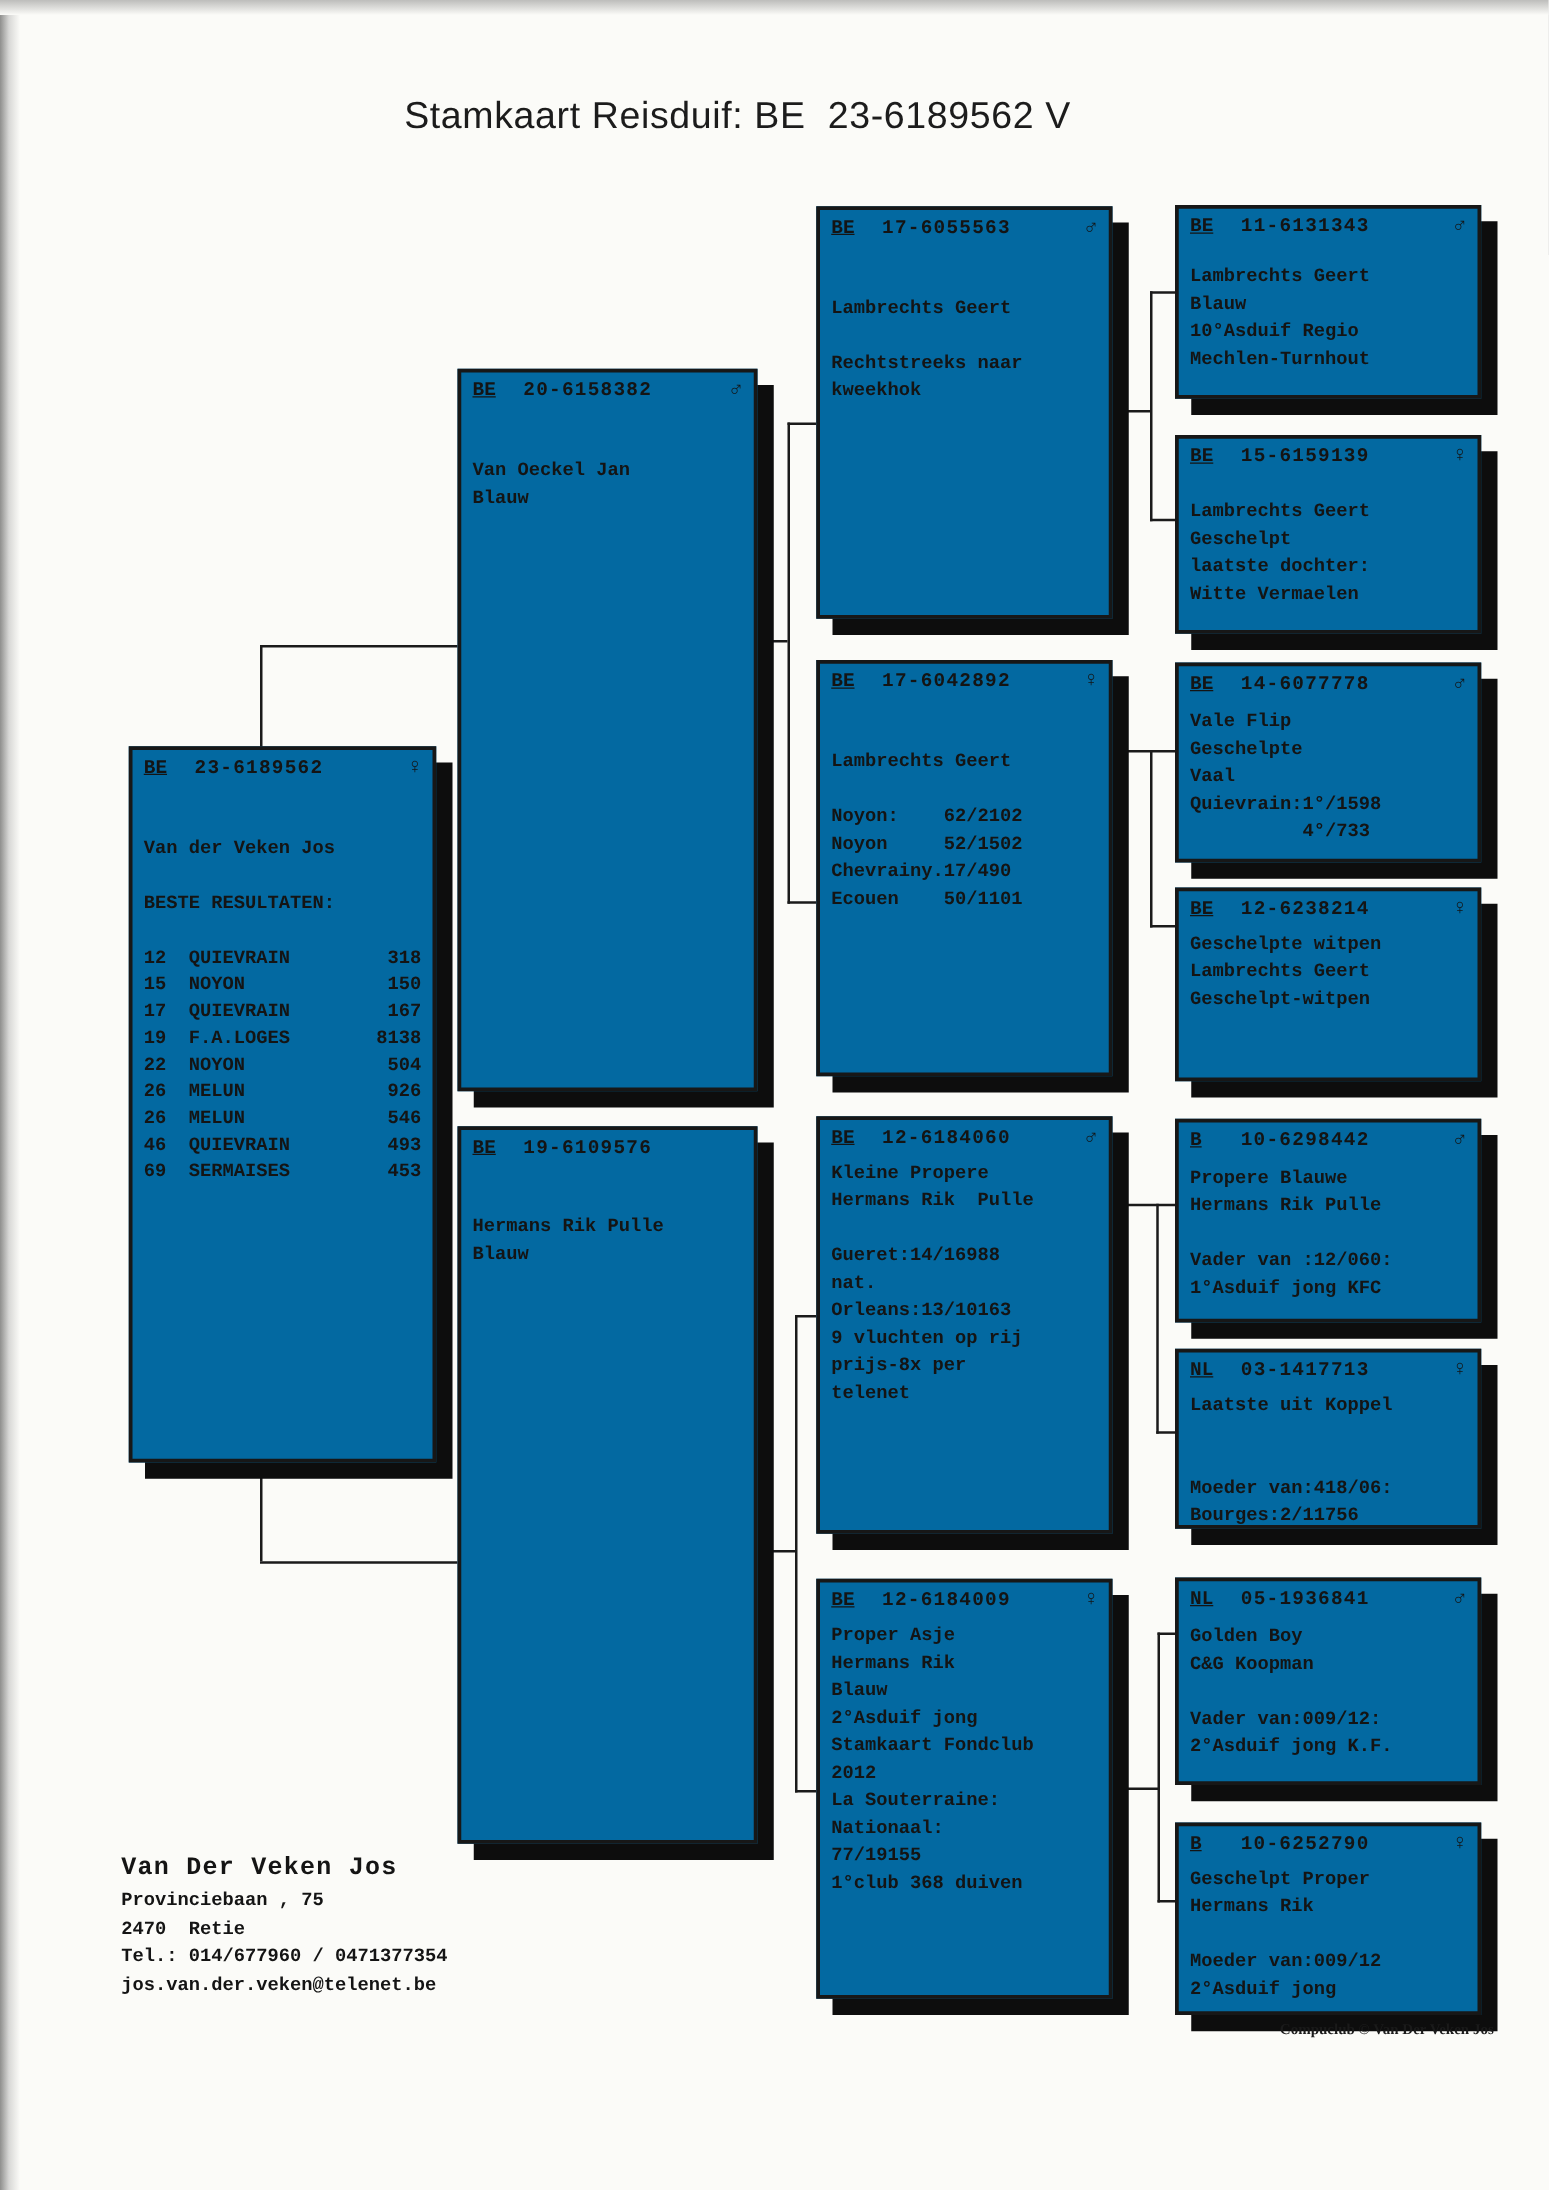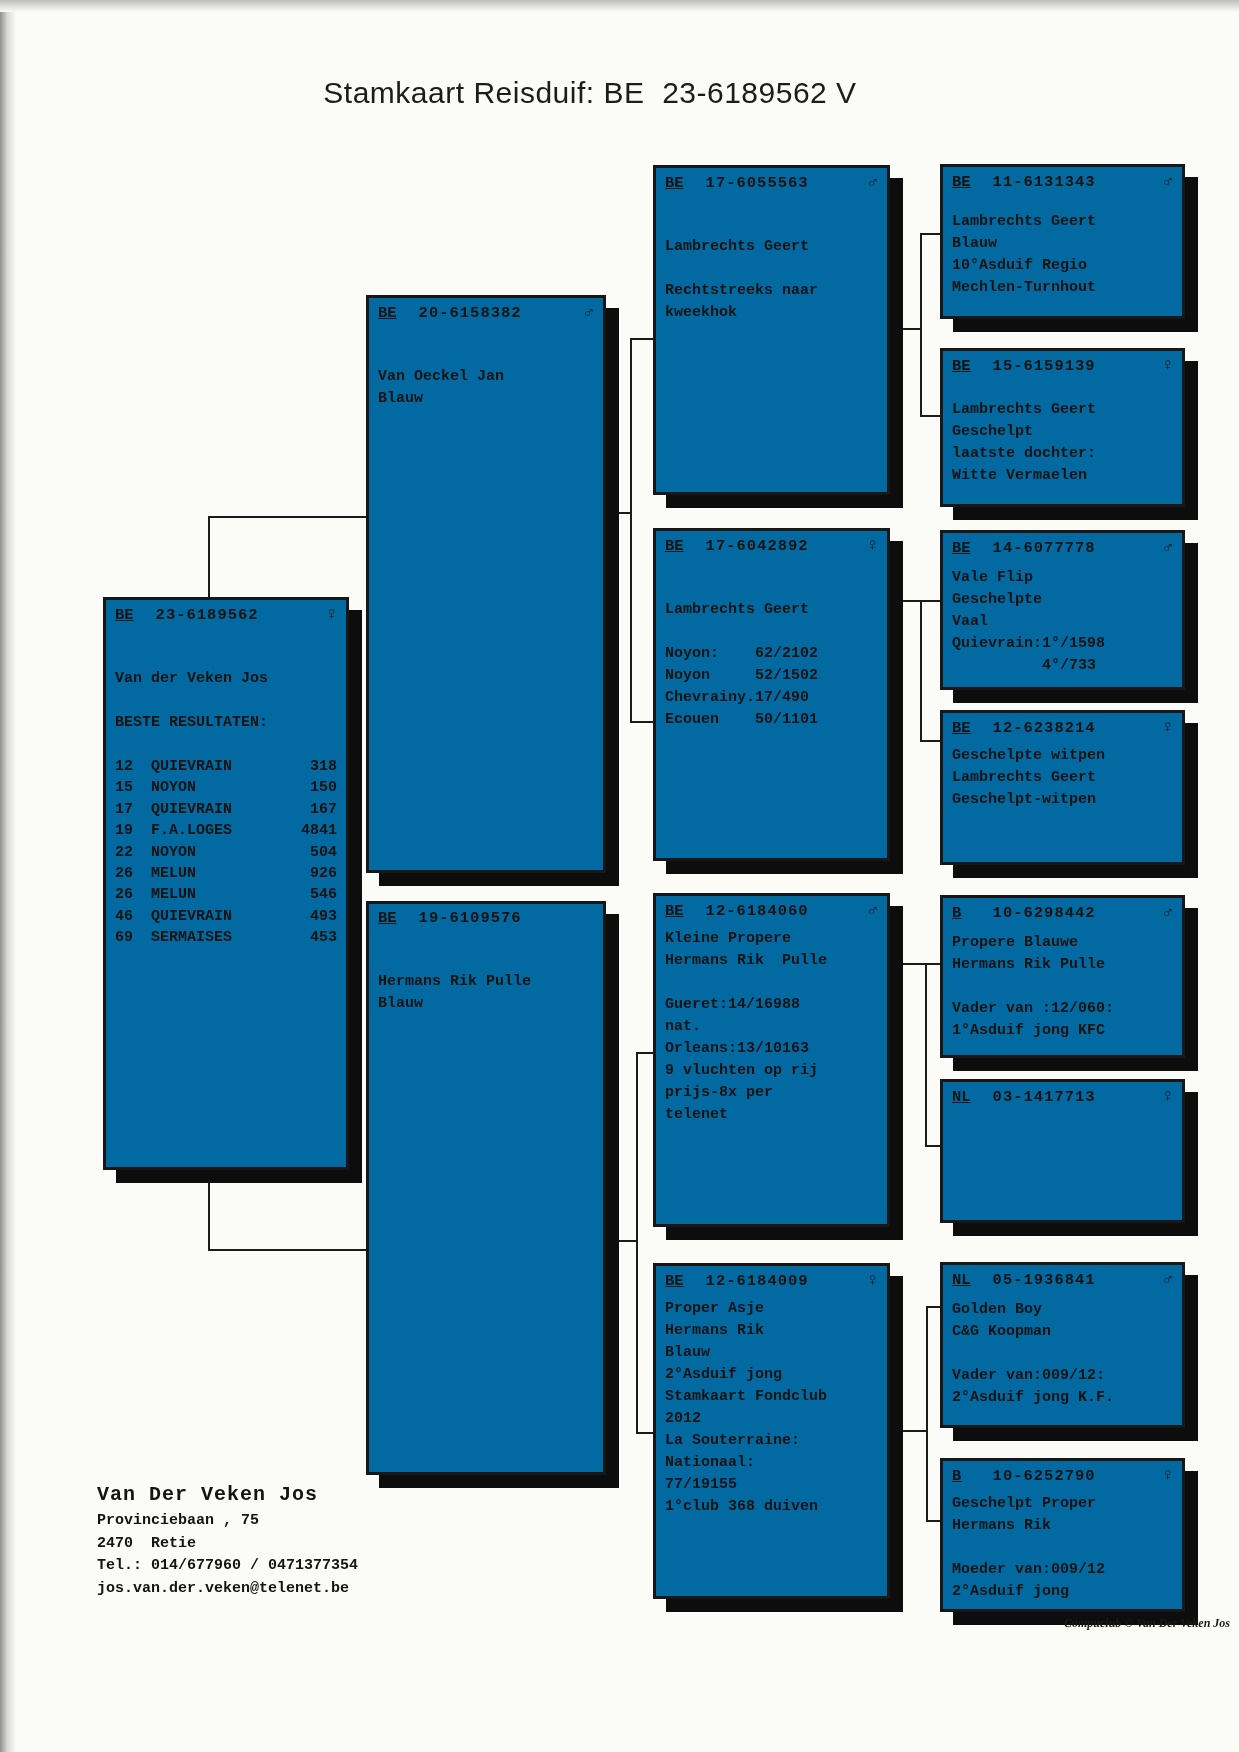--- a/index.html
+++ b/index.html
@@ -26,23 +26,23 @@
   .owner{margin-top:44px;}
   .rhead{margin-top:22px;}
   .results{margin-top:22px;}
   .rrow{display:flex;font-size:15px;font-weight:bold;line-height:21.4px;white-space:pre;}
   .rpos{width:2ch;}
   .rrace{margin-left:18px;}
   .rscore{margin-left:auto;}
   .contact{position:absolute;left:97px;top:1480px;}
   .contact-name{font-size:20px;font-weight:bold;letter-spacing:1px;line-height:30px;}
   .contact-line{font-size:15px;font-weight:bold;line-height:22.5px;white-space:pre;}
-  .footer{position:absolute;left:1035px;top:1616px;width:195px;text-align:right;
+  .footer{position:absolute;left:1000px;top:1616px;width:195px;text-align:right;
         font-family:"Liberation Serif","DejaVu Serif",serif;
-        font-size:12px;font-weight:bold;font-style:italic;color:#1a1a1a;}
+        font-size:12px;font-weight:bold;color:#1a1a1a;}
 </style>
 </head>
 <body>
 
 <div class="page">
   <div class="edge-left"></div>
   <div class="edge-top"></div>
 
   <div class="title">Stamkaart Reisduif: BE  23-6189562 V</div>
 
@@ -84,21 +84,21 @@
       <span class="cc">BE</span>
       <span class="ring">23-6189562</span>
       <span class="sex">♀</span>
     </div>
     <div class="bline owner">Van der Veken Jos</div>
     <div class="bline rhead">BESTE RESULTATEN:</div>
     <div class="results">
       <div class="rrow"><span class="rpos">12</span><span class="rrace">QUIEVRAIN</span><span class="rscore">318</span></div>
       <div class="rrow"><span class="rpos">15</span><span class="rrace">NOYON</span><span class="rscore">150</span></div>
       <div class="rrow"><span class="rpos">17</span><span class="rrace">QUIEVRAIN</span><span class="rscore">167</span></div>
-      <div class="rrow"><span class="rpos">19</span><span class="rrace">F.A.LOGES</span><span class="rscore">4841</span></div>
+      <div class="rrow"><span class="rpos">19</span><span class="rrace">F.A.LOGES</span><span class="rscore">8138</span></div>
       <div class="rrow"><span class="rpos">22</span><span class="rrace">NOYON</span><span class="rscore">504</span></div>
       <div class="rrow"><span class="rpos">26</span><span class="rrace">MELUN</span><span class="rscore">926</span></div>
       <div class="rrow"><span class="rpos">26</span><span class="rrace">MELUN</span><span class="rscore">546</span></div>
       <div class="rrow"><span class="rpos">46</span><span class="rrace">QUIEVRAIN</span><span class="rscore">493</span></div>
       <div class="rrow"><span class="rpos">69</span><span class="rrace">SERMAISES</span><span class="rscore">453</span></div>
     </div>
   </div>
 
   <div class="pbox" style="left:366px;top:295px;width:240px;height:578px;">
     <div class="bhead">
@@ -263,20 +263,27 @@
       <div class="bline">1°Asduif jong KFC</div>
     </div>
   </div>
 
   <div class="pbox" style="left:940px;top:1079px;width:245px;height:144px;">
     <div class="bhead">
       <span class="cc">NL</span>
       <span class="ring">03-1417713</span>
       <span class="sex">♀</span>
     </div>
+    <div class="blines tight">
+      <div class="bline">Laatste uit Koppel</div>
+      <div class="bline"></div>
+      <div class="bline"></div>
+      <div class="bline">Moeder van:418/06:</div>
+      <div class="bline">Bourges:2/11756</div>
+    </div>
   </div>
 
   <div class="pbox" style="left:940px;top:1262px;width:245px;height:166px;">
     <div class="bhead">
       <span class="cc">NL</span>
       <span class="ring">05-1936841</span>
       <span class="sex">♂</span>
     </div>
     <div class="blines" style="margin-top:10px;">
       <div class="bline">Golden Boy</div>

